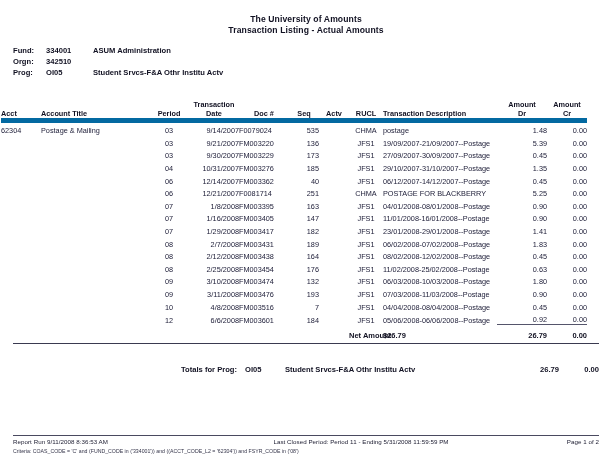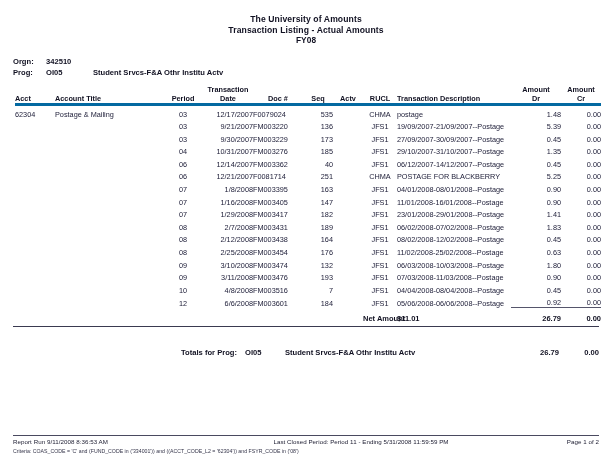--- a/index.html
+++ b/index.html
@@ -49,22 +49,22 @@
     font-weight: bold;
     color: #111122;
     white-space: nowrap;
   }
   .foap-label { width: 33px; flex: 0 0 33px; }
   .foap-code  { width: 47px; flex: 0 0 47px; }
   .foap-desc  { flex: 1 1 auto; }
 
   
   .tbl {
-    margin-top: 6px;
-    padding: 0 13px 0 15px;
+    margin-top: 20px;
+    padding: 0 13px 0 1px;
   }
   table.grid {
     border-collapse: collapse;
     width: 586px;
     table-layout: fixed;
   }
   table.grid td, table.grid th {
     padding: 0;
     font-size: 7.3px;
     vertical-align: bottom;
@@ -82,21 +82,21 @@
   .c-rucl   { width: 34px; }
   .c-desc   { width: 114px; }
   .c-dr     { width: 50px; }
   .c-cr     { width: 40px; }
 
   thead th {
     font-weight: bold;
     color: #111122;
     font-size: 7.4px;
     padding-bottom: 1px;
-    border-bottom: 3px solid #0369a1;
+    border-bottom: 5px solid #0369a1;
   }
   thead th.grouphdr {
     border-bottom: none;
     font-weight: bold;
     padding-bottom: 0;
     height: 10px;
   }
   th.l { text-align: left; }
   th.c { text-align: center; }
   th.r { }
@@ -179,24 +179,28 @@
   }
 </style>
 </head>
 <body>
 
 <div class="page">
 
   <div class="title-block">
     <div class="title-line">The University of Amounts</div>
     <div class="title-line">Transaction Listing - Actual Amounts</div>
-    <div class="title-line small">FY08</div>
   </div>
 
   <div class="foap">
+    <div class="foap-row">
+      <span class="foap-label">Fund:</span>
+      <span class="foap-code">334001</span>
+      <span class="foap-desc">ASUM Administration</span>
+    </div>
     <div class="foap-row">
       <span class="foap-label">Orgn:</span>
       <span class="foap-code">342510</span>
     </div>
     <div class="foap-row">
       <span class="foap-label">Prog:</span>
       <span class="foap-code">OI05</span>
       <span class="foap-desc">Student Srvcs-F&amp;A Othr Institu Actv</span>
     </div>
   </div>
@@ -242,21 +246,21 @@
           <th class="l pad-l">Transaction Description</th>
           <th class="r pad-r">Dr</th>
           <th class="r pad-r">Cr</th>
         </tr>
       </thead>
       <tbody id="tbody">
           <tr class="datarow">
             <td class="l">62304</td>
             <td class="l">Postage &amp; Mailing</td>
             <td class="c">03</td>
-            <td class="r pad-r">12/17/2007</td>
+            <td class="r pad-r">9/14/2007</td>
             <td class="l">F0079024</td>
             <td class="r pad-r">535</td>
             <td class="c"></td>
             <td class="c">CHMA</td>
             <td class="l pad-l">postage</td>
             <td class="r pad-r">1.48</td>
             <td class="r pad-r">0.00</td>
           </tr>
           <tr class="datarow">
             <td class="l"></td>
@@ -455,21 +459,21 @@
           </tr>
           <tr class="netrow">
             <td></td>
             <td></td>
             <td></td>
             <td></td>
             <td></td>
             <td></td>
             <td></td>
             <td class="netlabel">Net Amount</td>
-            <td class="l pad-l">$11.01</td>
+            <td class="l pad-l">$26.79</td>
             <td class="r pad-r rule-top">26.79</td>
             <td class="r pad-r rule-top">0.00</td>
           </tr>
         </tbody>
     </table>
   </div>
 
   <div class="thickline"></div>
 
   <div class="totals">

